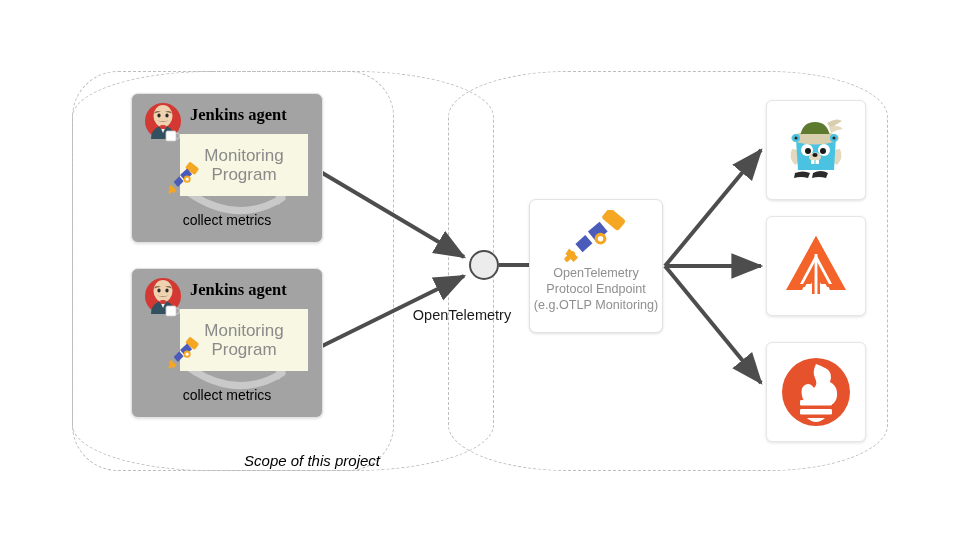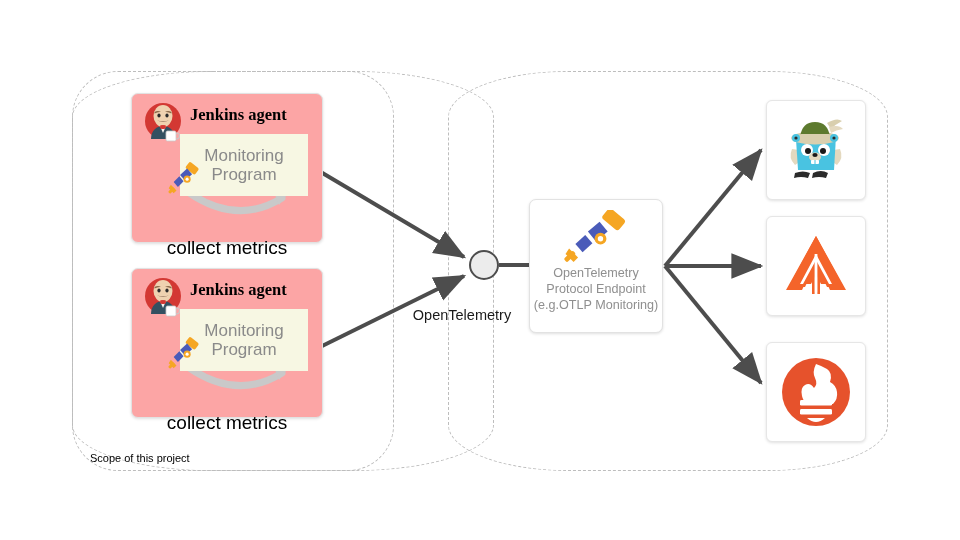--- a/index.html
+++ b/index.html
@@ -21,32 +21,33 @@
   
   .scope {
     position: absolute;
     border: 1.4px dashed #bdbdbd;
     border-radius: 46px;
     background: transparent;
     box-sizing: border-box;
   }
   .scope-label {
     position: absolute;
-    font-size: 11px;
+    font-size: 15px;
     color: #000000;
     white-space: nowrap;
-    text-align: left;
+    text-align: right;
+    font-style: italic;
   }
 
   
   .agent-card {
     position: absolute;
     width: 192px;
     height: 150px;
-    background: #fca5a5;
+    background: #a3a3a3;
     border: 1px solid #e2e2e2;
     border-radius: 7px;
     box-shadow: 0 1px 3px rgba(0,0,0,0.13);
     box-sizing: border-box;
   }
   .agent-title {
     position: absolute;
     left: 58px;
     top: 11px;
     font-family: "Liberation Serif", serif;
@@ -95,24 +96,23 @@
     top: 98px;
     width: 110px;
     height: 30px;
   }
   .collect-label {
     position: absolute;
     left: 0;
     right: 0;
     top: 118px;
     text-align: center;
-    font-size: 19px;
+    font-size: 14px;
     color: #000000;
     white-space: nowrap;
-    margin-top: 25px;
   }
 
   
   .otlp-card {
     position: absolute;
     left: 529px;
     top: 199px;
     width: 134px;
     height: 134px;
     background: #ffffff;

